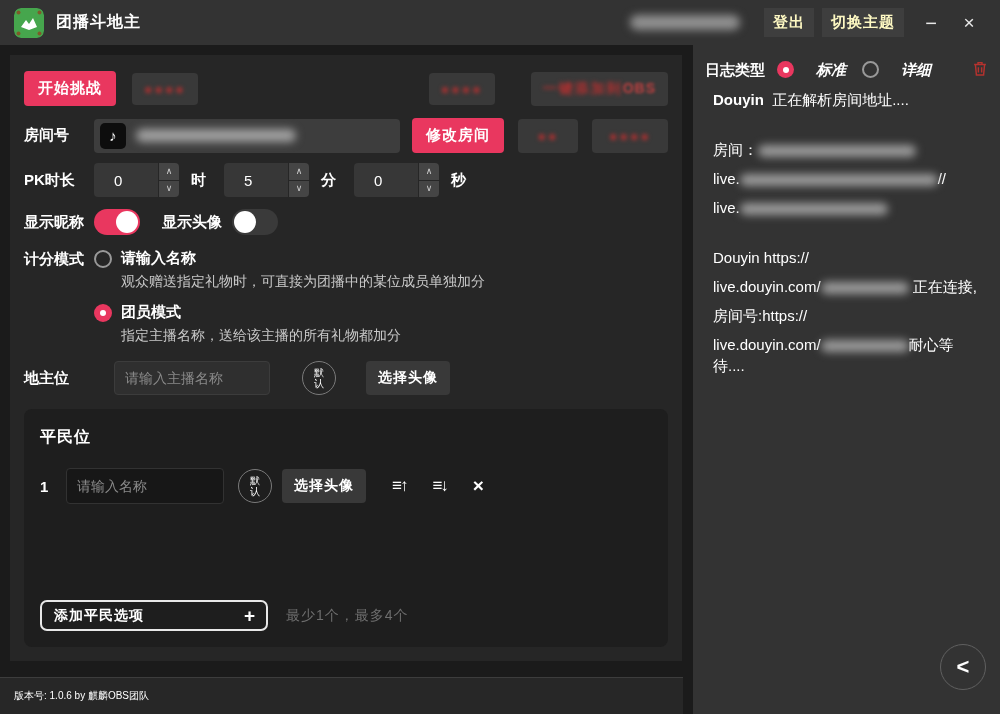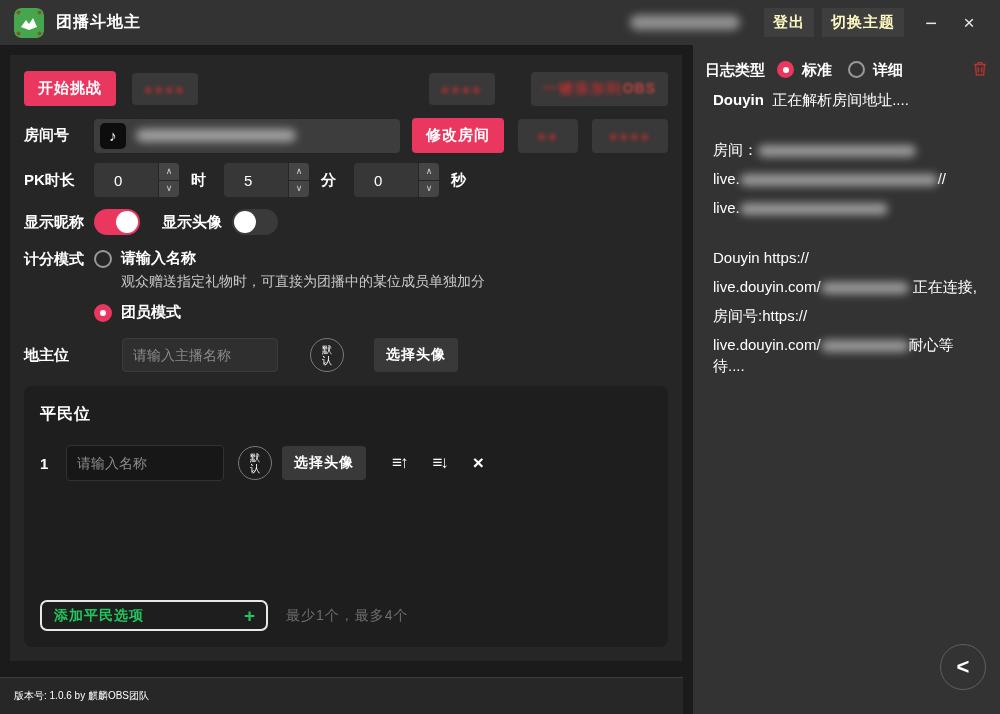--- a/index.html
+++ b/index.html
@@ -61,30 +61,30 @@
   .default-btn { width:34px; height:34px; border-radius:50%; border:1px solid #7a7a7a; background:transparent; color:#fff; font-size:10px; line-height:11px; cursor:pointer; padding:0 9px; word-break:break-all; font-family:inherit; }
 
   
   .panel-civ { flex:1; background:#1e1e1e; border-radius:8px; margin-top:14px; padding:18px 16px 16px 16px; display:flex; flex-direction:column; }
   .civ-title { font-size:16px; font-weight:bold; letter-spacing:1px; }
   .civ-row { display:flex; align-items:center; margin-top:20px; }
   .civ-index { width:26px; font-size:15px; font-weight:bold; }
   .civ-input { background:#171717; border:1px solid #323232; width:158px; height:36px; }
   .icon-btn { background:none; border:none; color:#fff; font-size:17px; font-weight:bold; cursor:pointer; margin-left:26px; letter-spacing:-2px; }
   .civ-bottom { margin-top:auto; display:flex; align-items:center; }
-  .add-btn { width:228px; height:31px; border:2px solid #e8e8e8; border-radius:7px; background:transparent; color:#22c55e; display:flex; align-items:center; justify-content:space-between; padding:0 10px 0 12px; font-size:14px; font-weight:bold; cursor:pointer; letter-spacing:1px; font-family:inherit; }
+  .add-btn { width:228px; height:31px; border:2px solid #e8e8e8; border-radius:7px; background:transparent; color:#ffffff; display:flex; align-items:center; justify-content:space-between; padding:0 10px 0 12px; font-size:14px; font-weight:bold; cursor:pointer; letter-spacing:1px; font-family:inherit; }
   .add-plus { font-size:19px; font-weight:bold; }
   .civ-note { color:#6e6e6e; font-size:14px; margin-left:18px; letter-spacing:1px; }
 
   
   .panel-log { position:absolute; left:693px; top:45px; width:307px; height:669px; background:#333333; padding:14px 12px; font-size:15px; line-height:21px; }
   .log-type { display:flex; align-items:center; }
   .log-type .radio { width:17px; height:17px; }
   .log-type-label { font-weight:bold; margin-right:12px; }
-  .log-radio-text { margin:0 16px 0 8px; font-weight:bold; }
+  .log-radio-text { margin:0 16px 0 22px; font-weight:bold;font-style:italic; }
   .trash-btn { margin-left:auto; background:none; border:none; cursor:pointer; padding:0; }
   .log-lines { margin-top:9px; }
   .log-lines p { margin:8px; word-break:break-all; }
   .lgap { height:13px; }
   .blur-inline { display:inline-block; vertical-align:middle; height:12px; background:#9a9a9a; border-radius:6px; filter:blur(4px); }
   .collapse-btn { position:absolute; right:14px; bottom:24px; width:46px; height:46px; border-radius:50%; border:1px solid #606060; background:transparent; color:#fff; font-size:22px; font-weight:bold; cursor:pointer; line-height:42px; }
 
   
   .statusbar { position:absolute; left:0; top:677px; width:683px; height:37px; background:#272727; border-top:1px solid #3d3d3d; display:flex; align-items:center; padding:0 14px; font-size:10px; }
 </style>
@@ -179,26 +179,27 @@
       <div>
         <div class="row">
           <div class="radio unsel"></div>
           <div class="radio-title">请输入名称</div>
         </div>
         <div class="radio-desc">观众赠送指定礼物时，可直接为团播中的某位成员单独加分</div>
         <div class="row">
           <div class="radio sel"></div>
           <div class="radio-title">团员模式</div>
         </div>
+        <div class="radio-desc" style="margin-bottom:0;">指定主播名称，送给该主播的所有礼物都加分</div>
       </div>
     </div>
 
     <div class="row" style="margin-top:16px;gap:20px;">
       <div class="form-label">地主位</div>
-      <input class="text-input" style="width: 156px; height: 34px; margin-left: 8px;" placeholder="请输入主播名称">
+      <input class="text-input" style="width: 156px; height: 34px;" placeholder="请输入主播名称">
       <button class="default-btn" style="margin-left:12px;">默认</button>
       <button class="btn btn-gray" style="margin-left:10px;">选择头像</button>
     </div>
 
     <div class="panel-civ">
       <div class="civ-title">平民位</div>
       <div class="civ-row">
         <div class="civ-index">1</div>
         <input class="text-input civ-input" placeholder="请输入名称" style="">
         <button class="default-btn" style="margin-left:14px;">默认</button>

